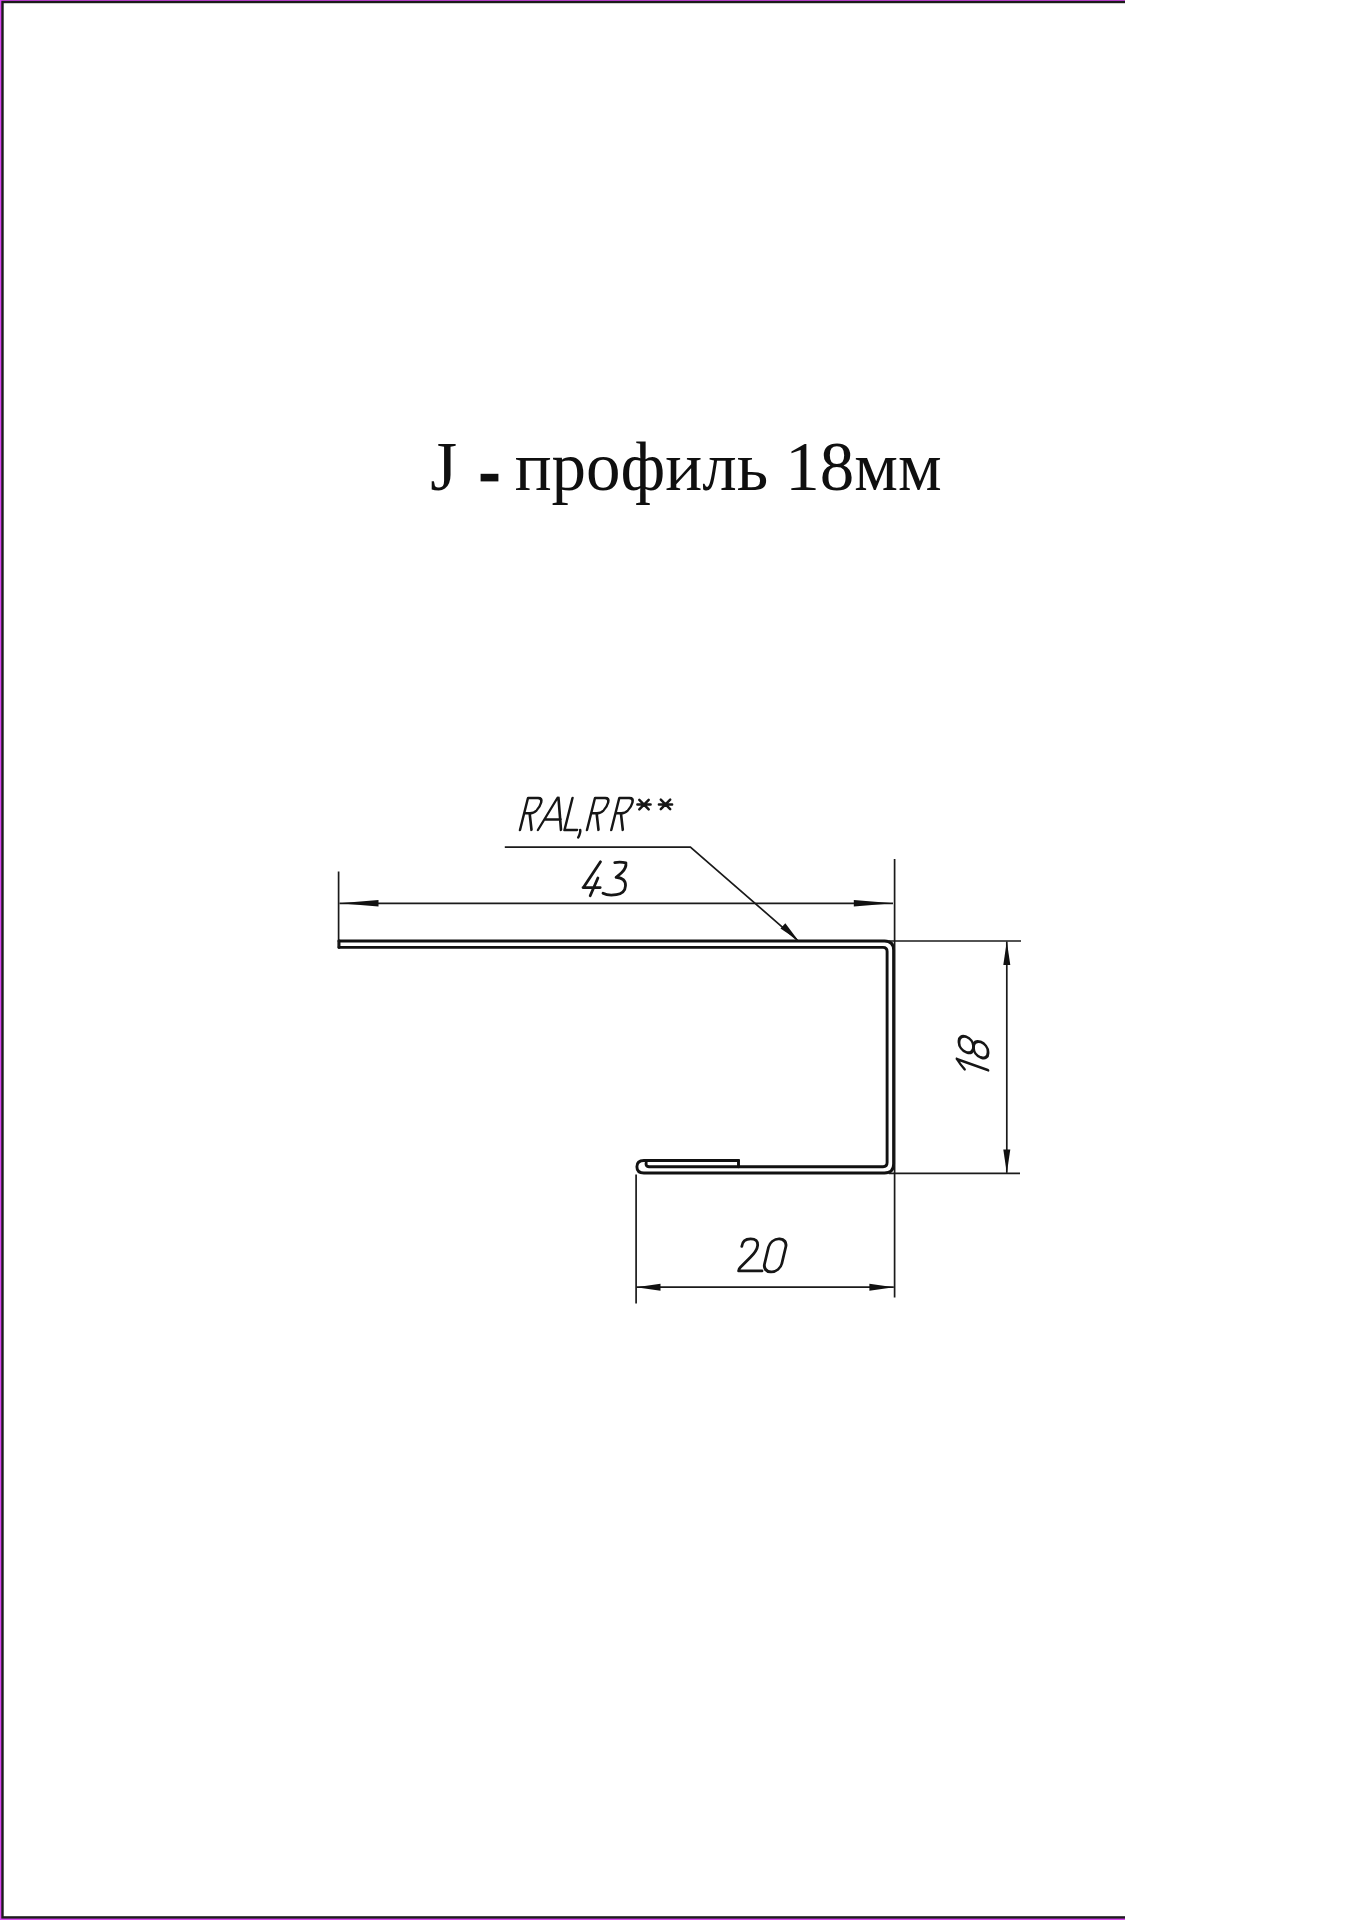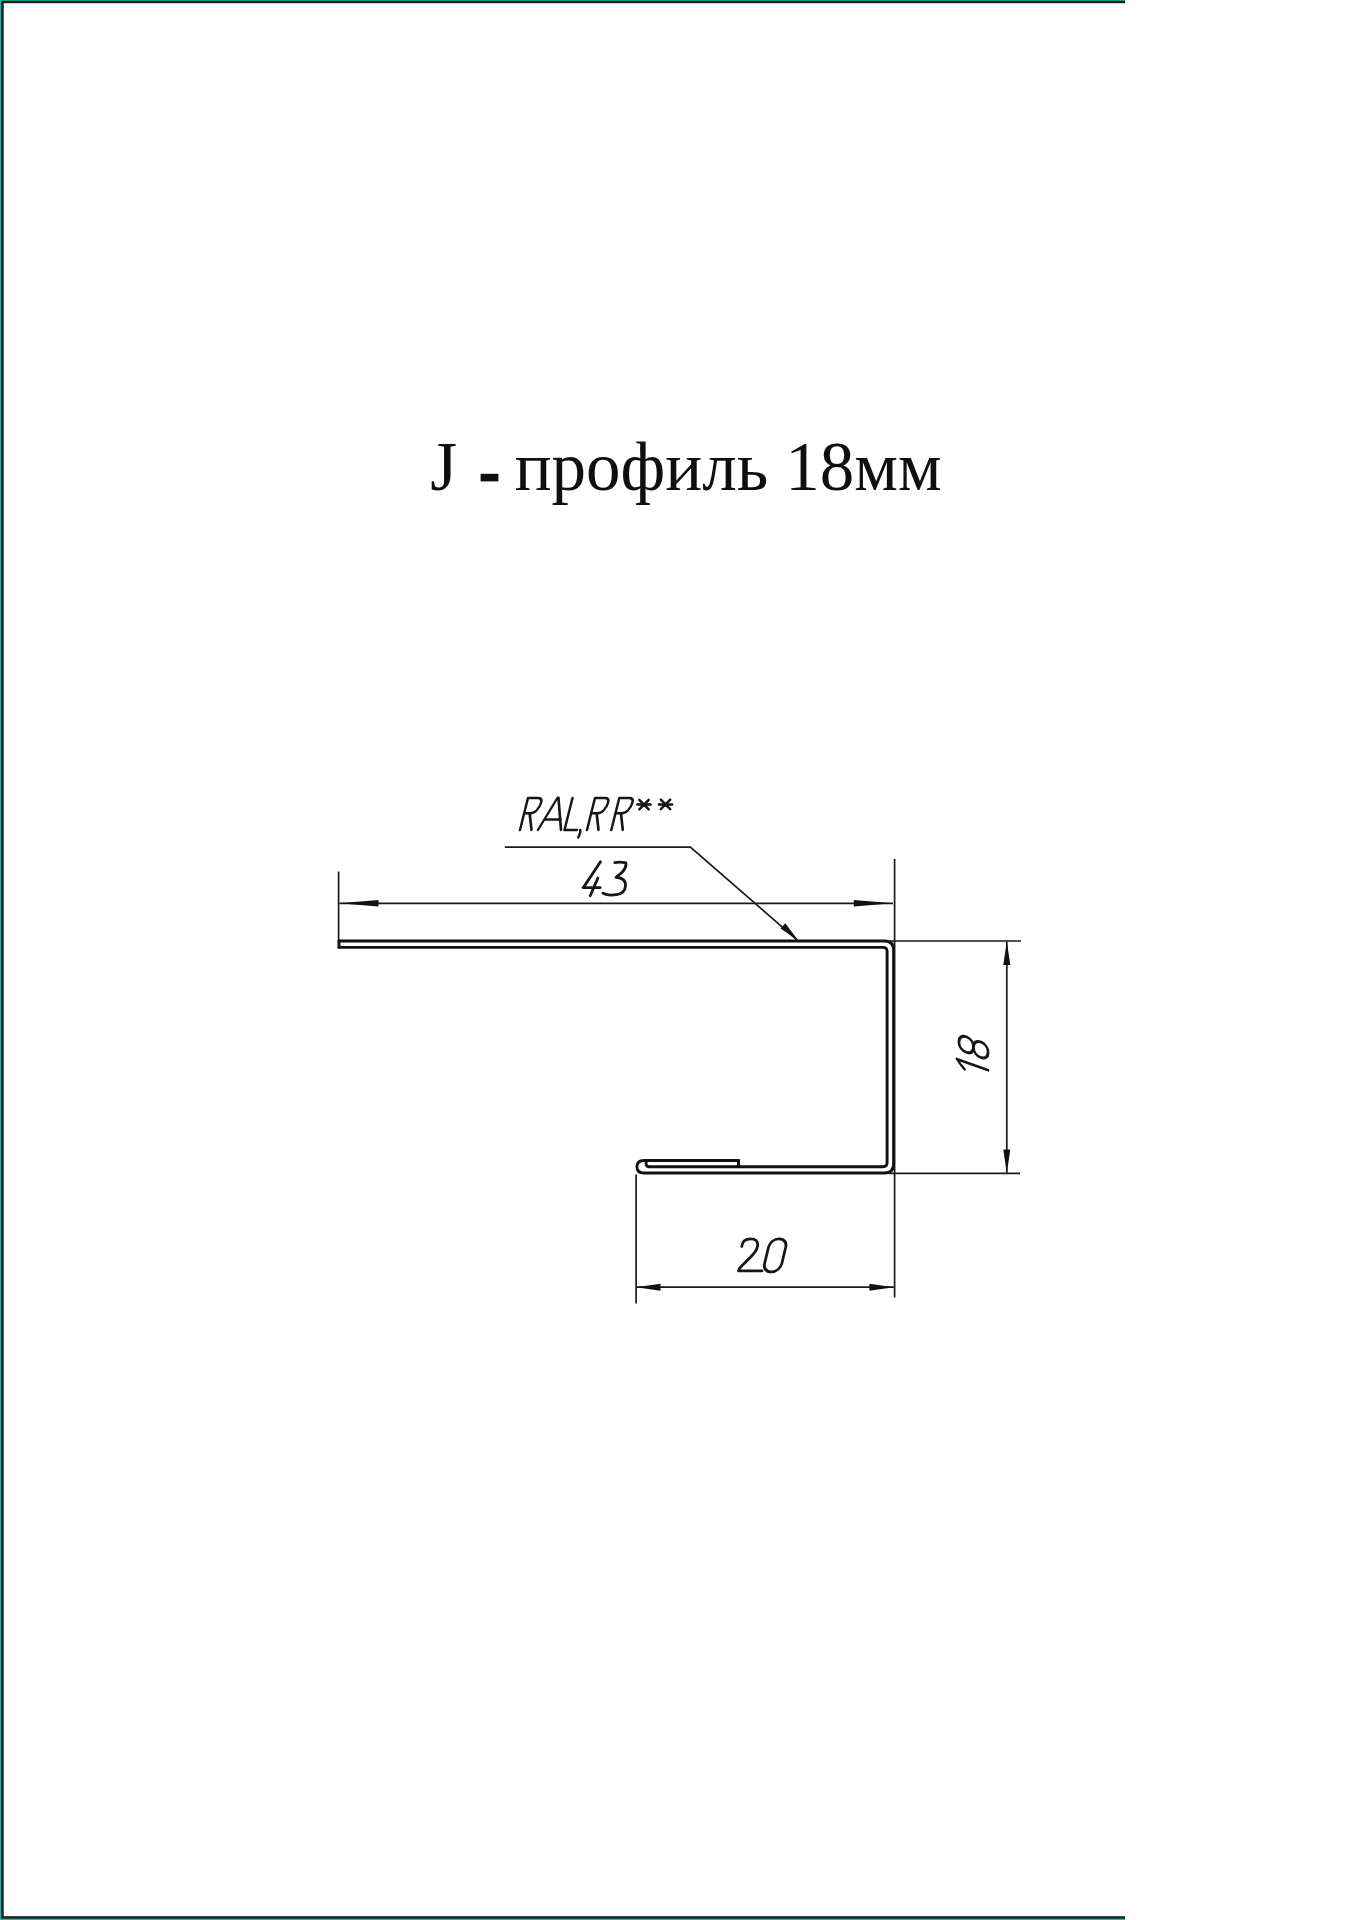--- a/index.html
+++ b/index.html
@@ -1,16 +1,16 @@
 <!DOCTYPE html>
 <html><head>
 <meta charset="utf-8">
 <style>
 html,body{margin:0;padding:0;background:#fff;}
-#page{position:relative;width:1125px;height:1920px;background:#14b8a6;overflow:hidden;}
+#page{position:relative;width:1125px;height:1920px;background:#d946ef;overflow:hidden;}
 svg{position:absolute;left:0;top:0;}
 text{font-family:"Liberation Serif", serif;}
 </style>
 </head>
 <body>
 
 <div id="page">
 <svg width="1359" height="1920" viewBox="0 0 1359 1920">
 
 <rect x="2.5" y="2" width="1353.1" height="1915.4" fill="#fff" stroke="#1c1c1c" stroke-width="2.4"></rect>

